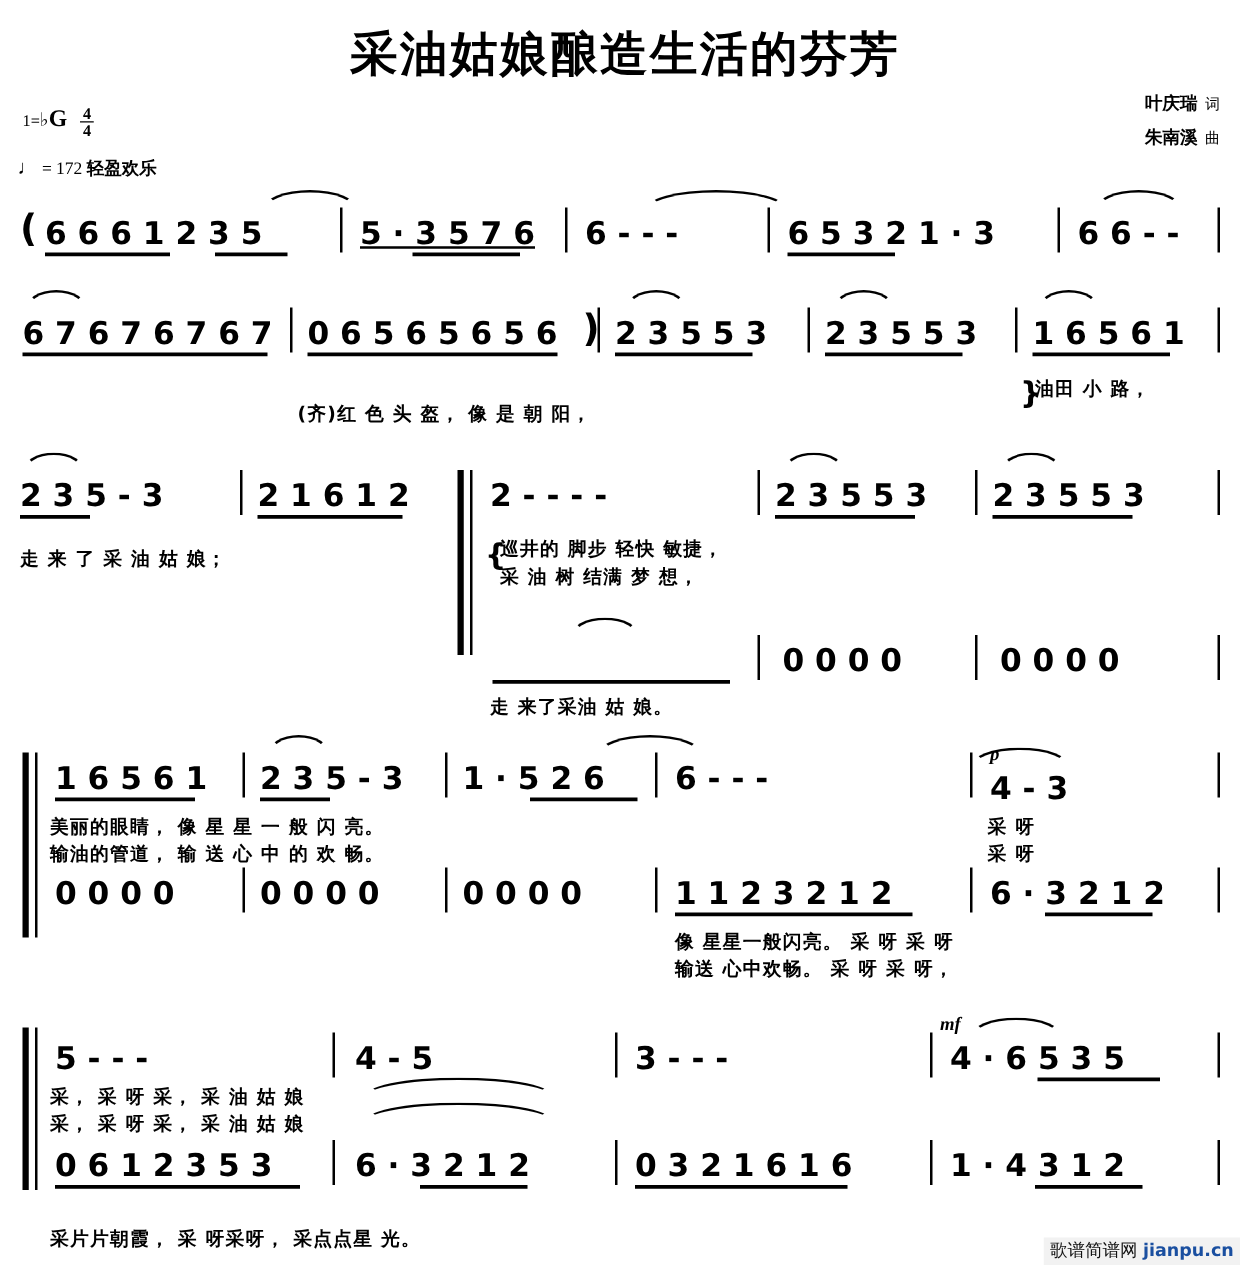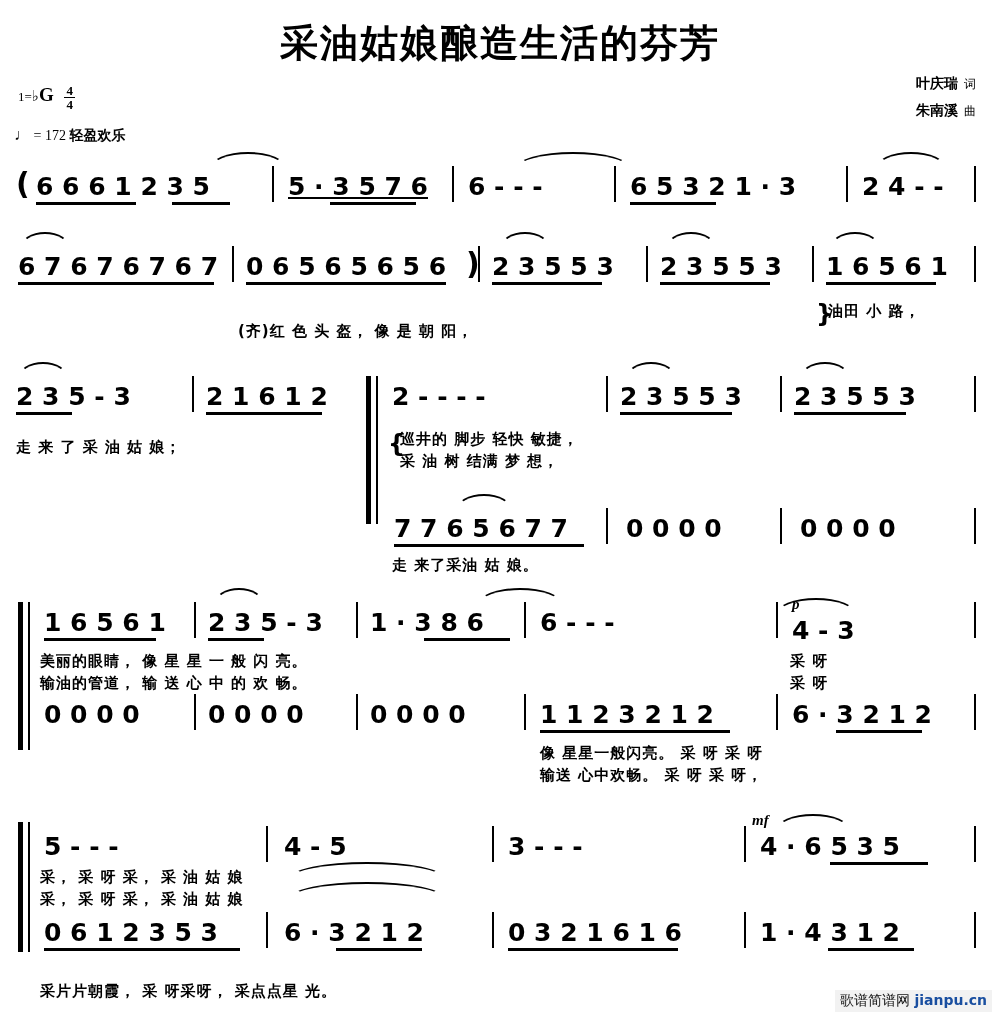--- a/index.html
+++ b/index.html
@@ -139,21 +139,21 @@
   </div>
 
   <div class="slur" style="left:210px;top:152px;width:72px;"></div>
   <div class="slur" style="left:516px;top:152px;width:110px;"></div>
   <div class="slur" style="left:876px;top:152px;width:66px;"></div>
 
   <div class="tk notes" style="left:36px;top:172px;">6 6 6 1 2  3 5</div>
   <div class="tk notes" style="left:288px;top:172px;text-decoration:underline;">5 · 3 5 7 6</div>
   <div class="tk notes" style="left:468px;top:172px;">6 - - -</div>
   <div class="tk notes" style="left:630px;top:172px;">6 5 3 2 1 · 3</div>
-  <div class="tk notes" style="left:862px;top:172px;">2 4 - -</div>
+  <div class="tk notes" style="left:862px;top:172px;">6 6 - -</div>
 
   <div class="tk notes" style="left:16px;top:166px;font-size:30px;">(</div>
 
   <div class="bar" style="left:272px;top:166px;height:36px;"></div>
   <div class="bar" style="left:452px;top:166px;height:36px;"></div>
   <div class="bar" style="left:614px;top:166px;height:36px;"></div>
   <div class="bar" style="left:846px;top:166px;height:36px;"></div>
   <div class="bar" style="left:974px;top:166px;height:36px;"></div>
 
   <div class="beam" style="left:36px;top:202px;width:100px;"></div>
@@ -211,21 +211,20 @@
 
   <div class="thickbar" style="left:366px;top:376px;height:148px;"></div>
   <div class="bar" style="left:376px;top:376px;height:148px;"></div>
 
   <div class="tk lyr" style="left:16px;top:438px;">走 来 了  采 油  姑 娘；</div>
   <div class="tk lyr" style="left:400px;top:430px;">巡井的 脚步    轻快  敏捷，</div>
   <div class="tk lyr" style="left:400px;top:452px;">采 油  树      结满  梦 想，</div>
   <div class="tk lyr" style="left:388px;top:430px;font-size:24px;">{</div>
 
   <div class="slur" style="left:456px;top:494px;width:52px;"></div>
-  <div class="tk notes" style="left:394px;top:514px;">7 7 6 5 6 7 7</div>
   <div class="tk notes" style="left:626px;top:514px;">0 0 0 0</div>
   <div class="tk notes" style="left:800px;top:514px;">0 0 0 0</div>
 
   <div class="bar" style="left:606px;top:508px;height:36px;"></div>
   <div class="bar" style="left:780px;top:508px;height:36px;"></div>
   <div class="bar" style="left:974px;top:508px;height:36px;"></div>
   <div class="beam" style="left:394px;top:544px;width:190px;"></div>
 
   <div class="tk lyr" style="left:392px;top:556px;">走 来了采油 姑 娘。</div>
 
@@ -233,21 +232,21 @@
   <div class="bar" style="left:28px;top:602px;height:148px;"></div>
 
   <div class="slur" style="left:214px;top:588px;width:46px;"></div>
   <div class="slur" style="left:478px;top:588px;width:80px;"></div>
   <div class="slur" style="left:776px;top:598px;width:76px;"></div>
 
   <div class="tk dyn" style="left:792px;top:596px;">p</div>
 
   <div class="tk notes" style="left:44px;top:608px;">1 6 5 6 1</div>
   <div class="tk notes" style="left:208px;top:608px;">2 3 5 - 3</div>
-  <div class="tk notes" style="left:370px;top:608px;">1 · 3 8 6</div>
+  <div class="tk notes" style="left:370px;top:608px;">1 · 5 2 6</div>
   <div class="tk notes" style="left:540px;top:608px;">6 - - -</div>
   <div class="tk notes" style="left:792px;top:616px;">4 - 3</div>
 
   <div class="bar" style="left:194px;top:602px;height:36px;"></div>
   <div class="bar" style="left:356px;top:602px;height:36px;"></div>
   <div class="bar" style="left:524px;top:602px;height:36px;"></div>
   <div class="bar" style="left:776px;top:602px;height:36px;"></div>
   <div class="bar" style="left:974px;top:602px;height:36px;"></div>
 
   <div class="beam" style="left:44px;top:638px;width:112px;"></div>

